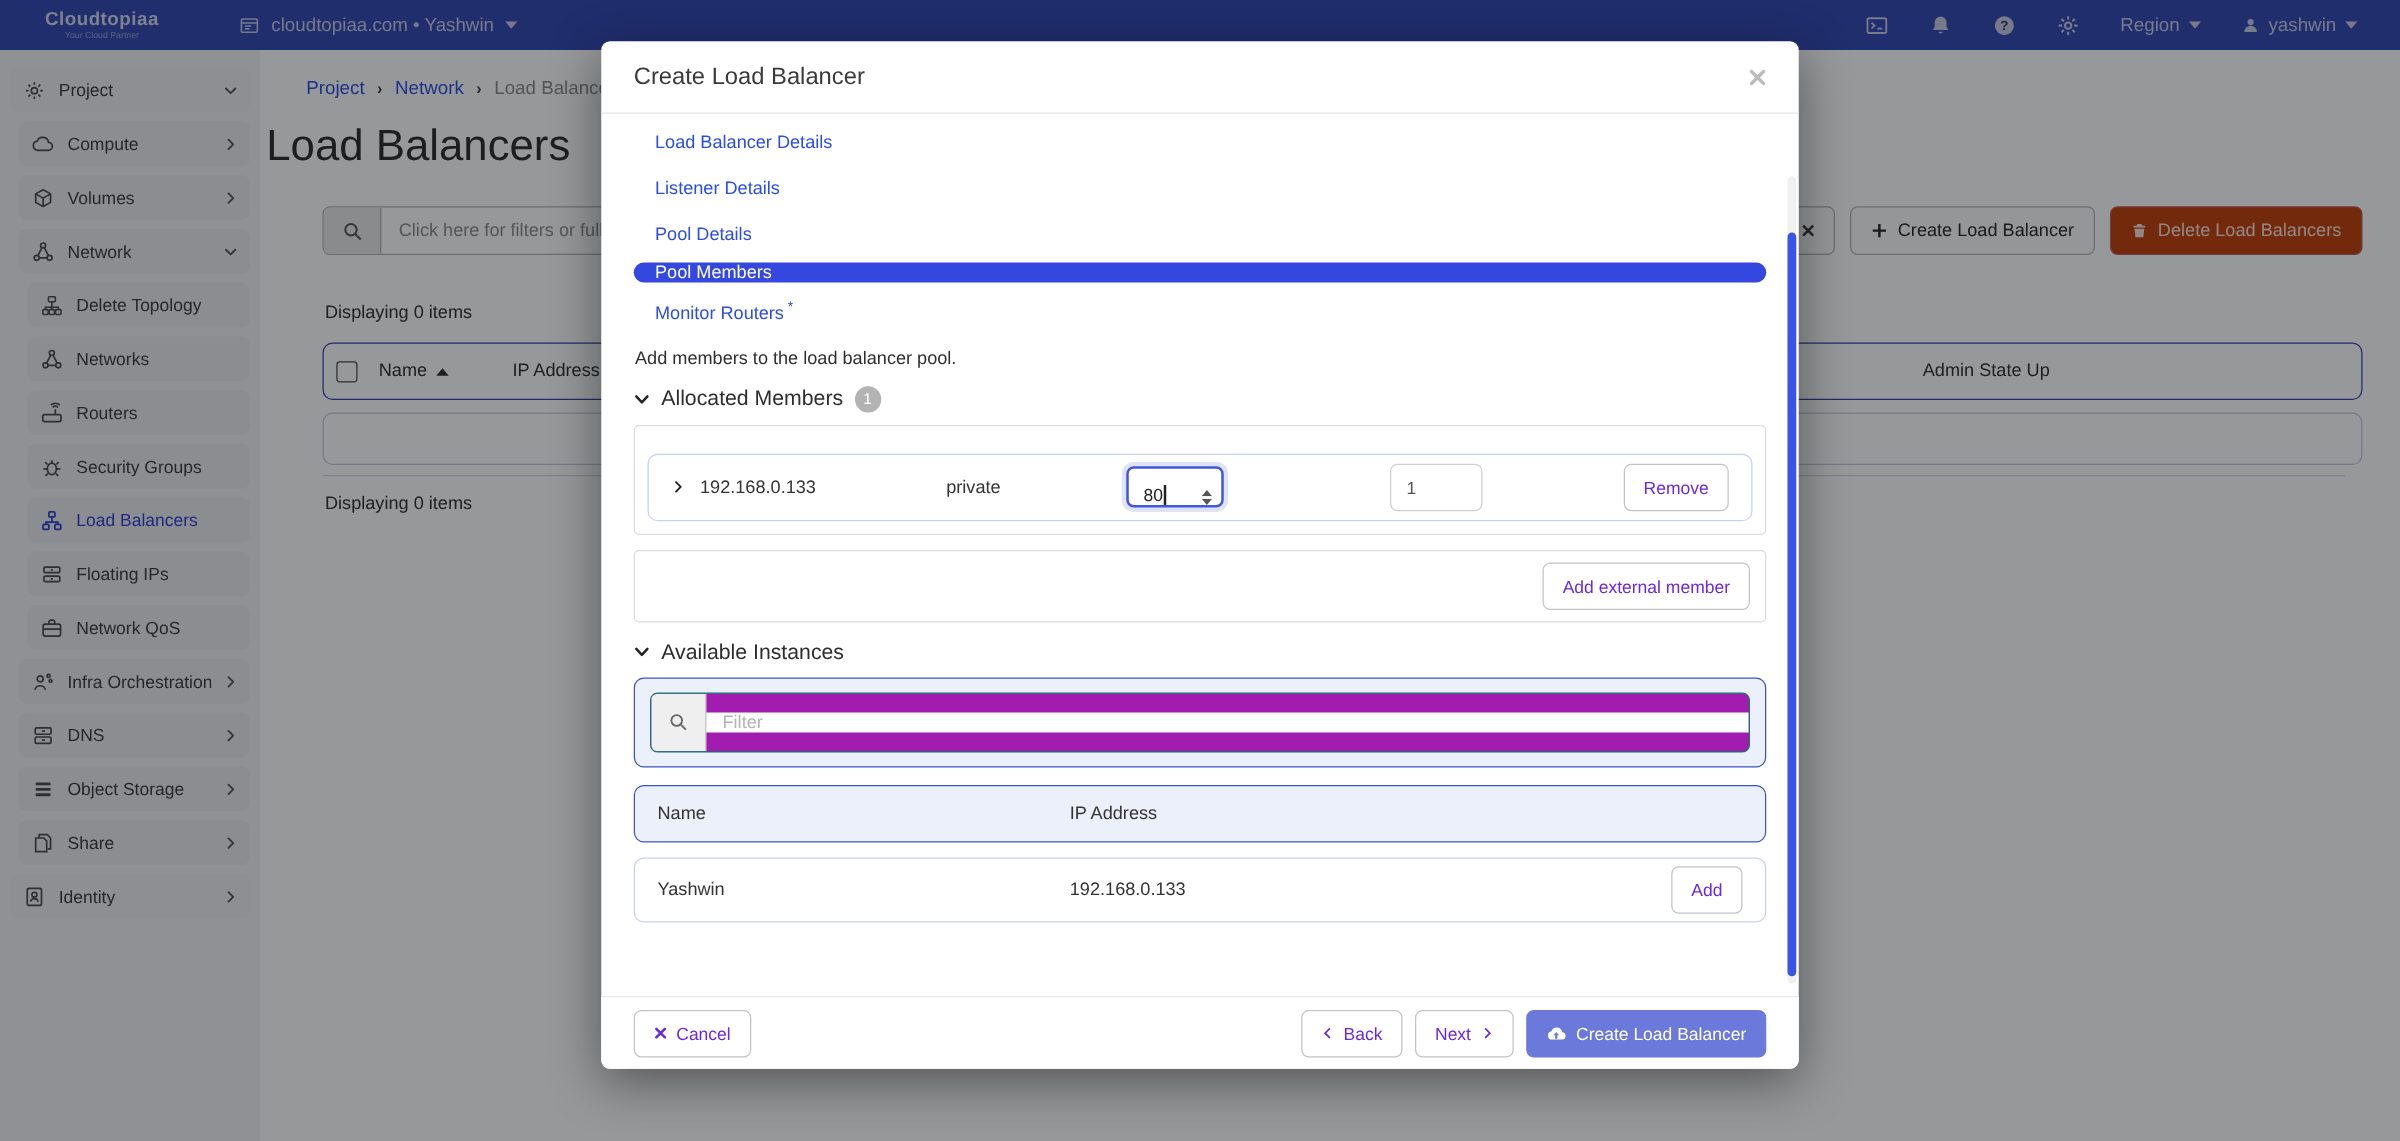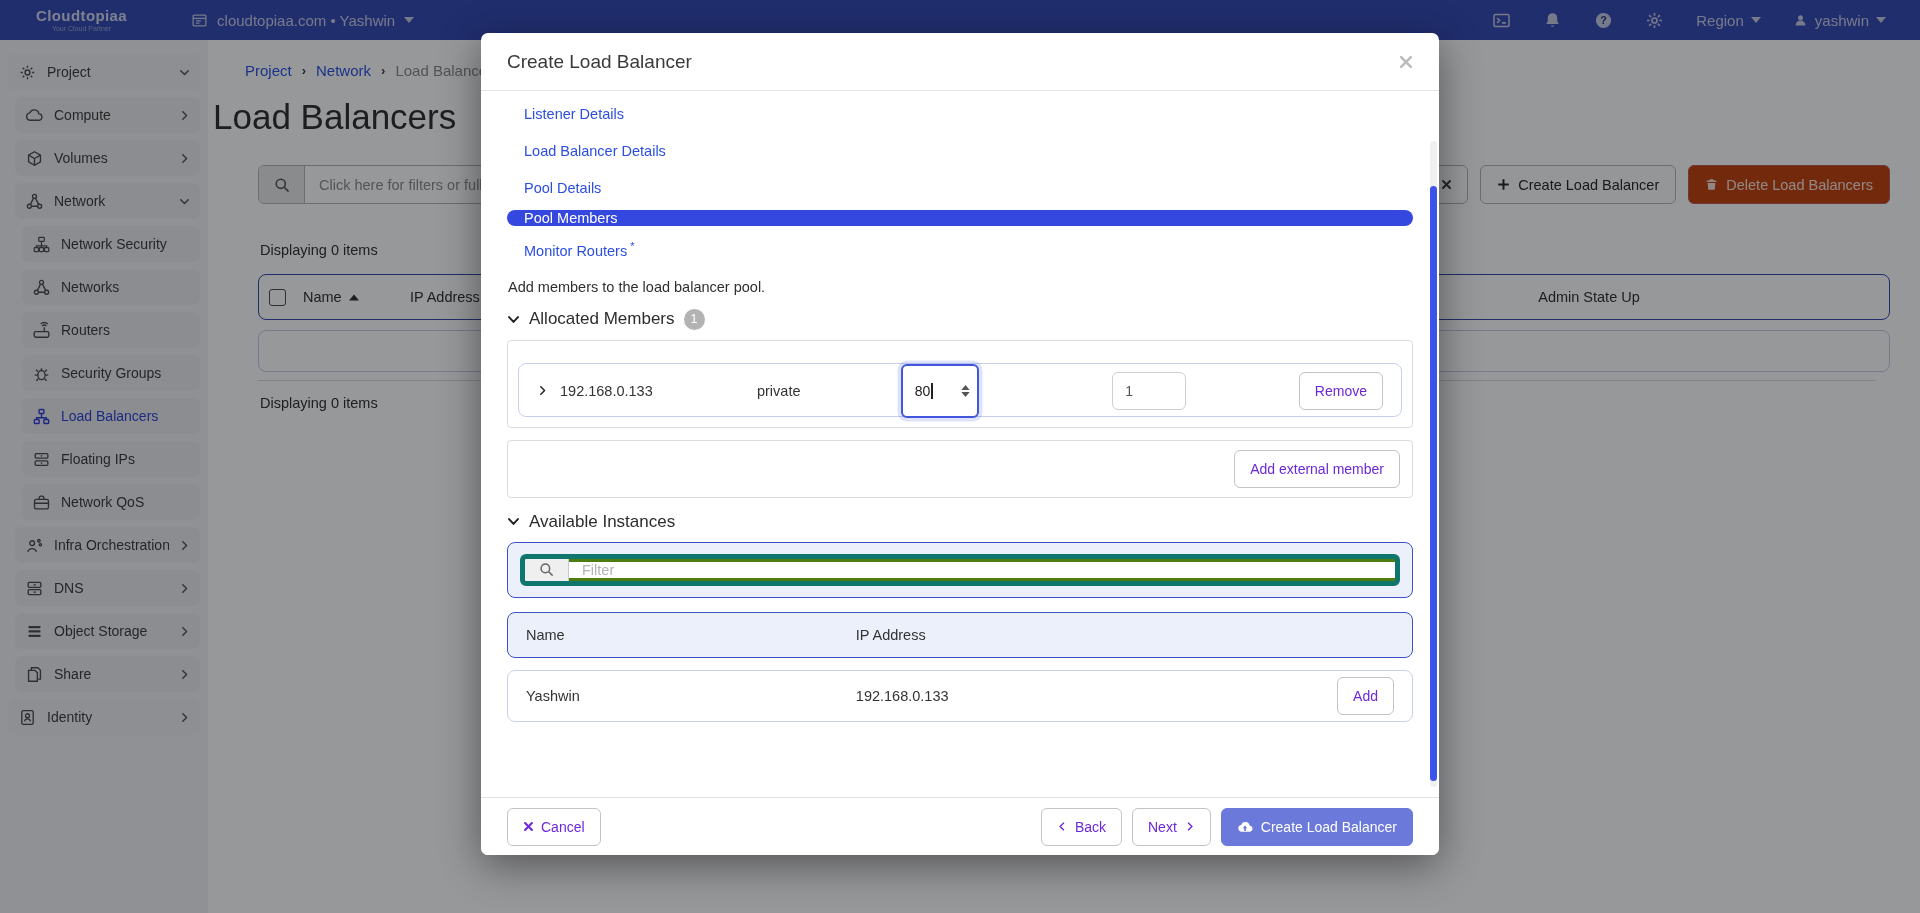--- a/index.html
+++ b/index.html
@@ -83,31 +83,31 @@
   .sh-chev svg{width:13px;height:13px}
   .badge{width:21px;height:21px;border-radius:50%;background:#b3b3b3;color:#fff;font-size:12.5px;display:flex;align-items:center;justify-content:center}
   .alloc-box{border:1px solid #dcdcdc;border-radius:4px;padding:10px}
   .grid-row{display:grid;grid-template-columns:26% 17% 25% 17% 1fr;align-items:center}
   .thead-row{background:#ecf0fa;border:1.6px solid #3d52c9;border-radius:8px;height:46px;padding:0 18px;font-size:14.5px;color:#333}
   .thead-row sup{font-size:11px}
   .member-row{border:1px solid #c7d0ef;border-radius:8px;height:54px;padding:0 18px;margin-top:12px;background:#fff;font-size:14.5px;color:#333}
   .mr-ip{display:flex;align-items:center;gap:12px}
   .exp{color:#222;cursor:pointer}
   .exp svg{width:11px;height:11px}
-  .port-input{width:78px;height:54px;border:2px solid #4156dd;border-radius:6px;background:#fff;display:flex;align-items:center;box-shadow:0 0 0 3.5px rgba(80,100,230,.18);padding:0 7px 0 12px;cursor:text}
+  .port-input{width:78px;height:33px;border:2px solid #4156dd;border-radius:6px;background:#fff;display:flex;align-items:flex-end;box-shadow:0 0 0 3.5px rgba(80,100,230,.18);padding:0 7px 0 12px;cursor:text}
   .port-val{font-size:14px;color:#222}
   .caret-line{width:1.3px;height:16px;background:#222;margin-left:1px}
   .spin{margin-left:auto;display:flex;flex-direction:column;gap:2px;color:#555;padding-left:6px;cursor:pointer}
   .spin svg{width:9px;height:5px}
   .weight-input{width:74px;height:38px;border:1px solid #cfcfcf;border-radius:6px;padding:0 12px;font-size:14px;color:#555;font-family:inherit;outline:none}
   .btn-sm{border:1px solid #c3c3c3;background:#fff;border-radius:6px;height:38px;padding:0 15px;font-size:14px;color:#6d28d9;cursor:pointer;font-family:Liberation Sans, sans-serif}
   .mr-action{justify-self:end}
   .external-box{border:1px solid #dcdcdc;border-radius:4px;margin-top:12px;padding:9px 12px;display:flex;justify-content:flex-end}
   .filter-box{background:#ecf0fa;border:1.6px solid #3d52c9;border-radius:8px;padding:11px 12px;margin-top:8px}
-  .filter-group{display:flex;align-items:center;background:#4d7c0f;border:5px solid #0f766e;border-radius:6px;height:32px;overflow:hidden}
+  .filter-group{display:flex;align-items:center;background:#a21caf;border:1px solid #0f766e;border-radius:6px;height:48px;overflow:hidden}
   .filter-prefix{width:44px;align-self:stretch;background:#efefef;border-right:1px solid #c9c9c9;display:flex;align-items:center;justify-content:center;color:#666}
   .filter-prefix svg{width:15px;height:15px}
   .filter-input{border:0;outline:0;flex:1;padding:0 13px;font-size:14.5px;color:#444;font-family:inherit}
   .filter-input::placeholder{color:#b3b3b3}
   .inst-grid{display:grid;grid-template-columns:38% 1fr auto;align-items:center}
   .inst-head{background:#ecf0fa;border:1.6px solid #3d52c9;border-radius:8px;height:46px;padding:0 18px;font-size:14.5px;color:#333;margin-top:14px}
   .inst-row{border:1px solid #c7d0ef;border-radius:8px;height:52px;padding:0 18px;margin-top:12px;font-size:14.5px;color:#333}
   .modal-footer{flex:none;height:58px;border-top:1px solid #e0e0e0;display:flex;align-items:center;padding:0 26px;gap:10px;border-radius:0 0 7px 7px;background:#fff}
   .f-btn{display:flex;align-items:center;gap:7px}
   .f-btn svg{width:11px;height:11px}
@@ -254,21 +254,21 @@
         <div class="side-item l2">
           <span class="s-icon">
             <svg viewBox="0 0 24 24" fill="none" stroke="currentColor" stroke-width="1.6">
               <rect x="8.5" y="3" width="7" height="5" rx="1"></rect>
               <rect x="2.8" y="16" width="5.4" height="5" rx="1"></rect>
               <rect x="9.3" y="16" width="5.4" height="5" rx="1"></rect>
               <rect x="15.8" y="16" width="5.4" height="5" rx="1"></rect>
               <path d="M12 8v3.5M5.5 16v-2.3h13v2.3M12 11.5V16"></path>
             </svg>
           </span>
-          <span class="s-label">Network Security</span>
+          <span class="s-label">Delete Topology</span>
         </div>
         <div class="side-item l2">
           <span class="s-icon">
             <svg viewBox="0 0 24 24" fill="none" stroke="currentColor" stroke-width="1.7">
               <circle cx="12" cy="5.5" r="2.5"></circle>
               <circle cx="5.5" cy="18" r="2.5"></circle>
               <circle cx="18.5" cy="18" r="2.5"></circle>
               <path d="M10.8 7.7l-4 7.9M13.2 7.7l4 7.9M8 18h8"></path>
             </svg>
           </span>
@@ -471,22 +471,22 @@
       <h2 class="modal-title">Create Load Balancer</h2>
       <span class="modal-close">
           <svg viewBox="0 0 16 16">
             <path d="M2.5 2.5l11 11M13.5 2.5l-11 11" stroke="currentColor" stroke-width="3" stroke-linecap="round"></path>
           </svg>
         </span>
     </div>
 
     <div class="modal-body">
       <div id="steps">
+          <div class="step"><span>Load Balancer Details</span></div>
           <div class="step"><span>Listener Details</span></div>
-          <div class="step"><span>Load Balancer Details</span></div>
           <div class="step"><span>Pool Details</span></div>
           <div class="step active"><span>Pool Members</span></div>
           <div class="step"><span>Monitor Routers</span><sup>*</sup></div>
         </div>
 
       <p class="modal-desc">Add members to the load balancer pool.</p>
 
       <div class="section-head">
         <span class="sh-chev">
             <svg viewBox="0 0 16 16" fill="none" stroke="currentColor" stroke-width="2.4" stroke-linecap="round" stroke-linejoin="round">

